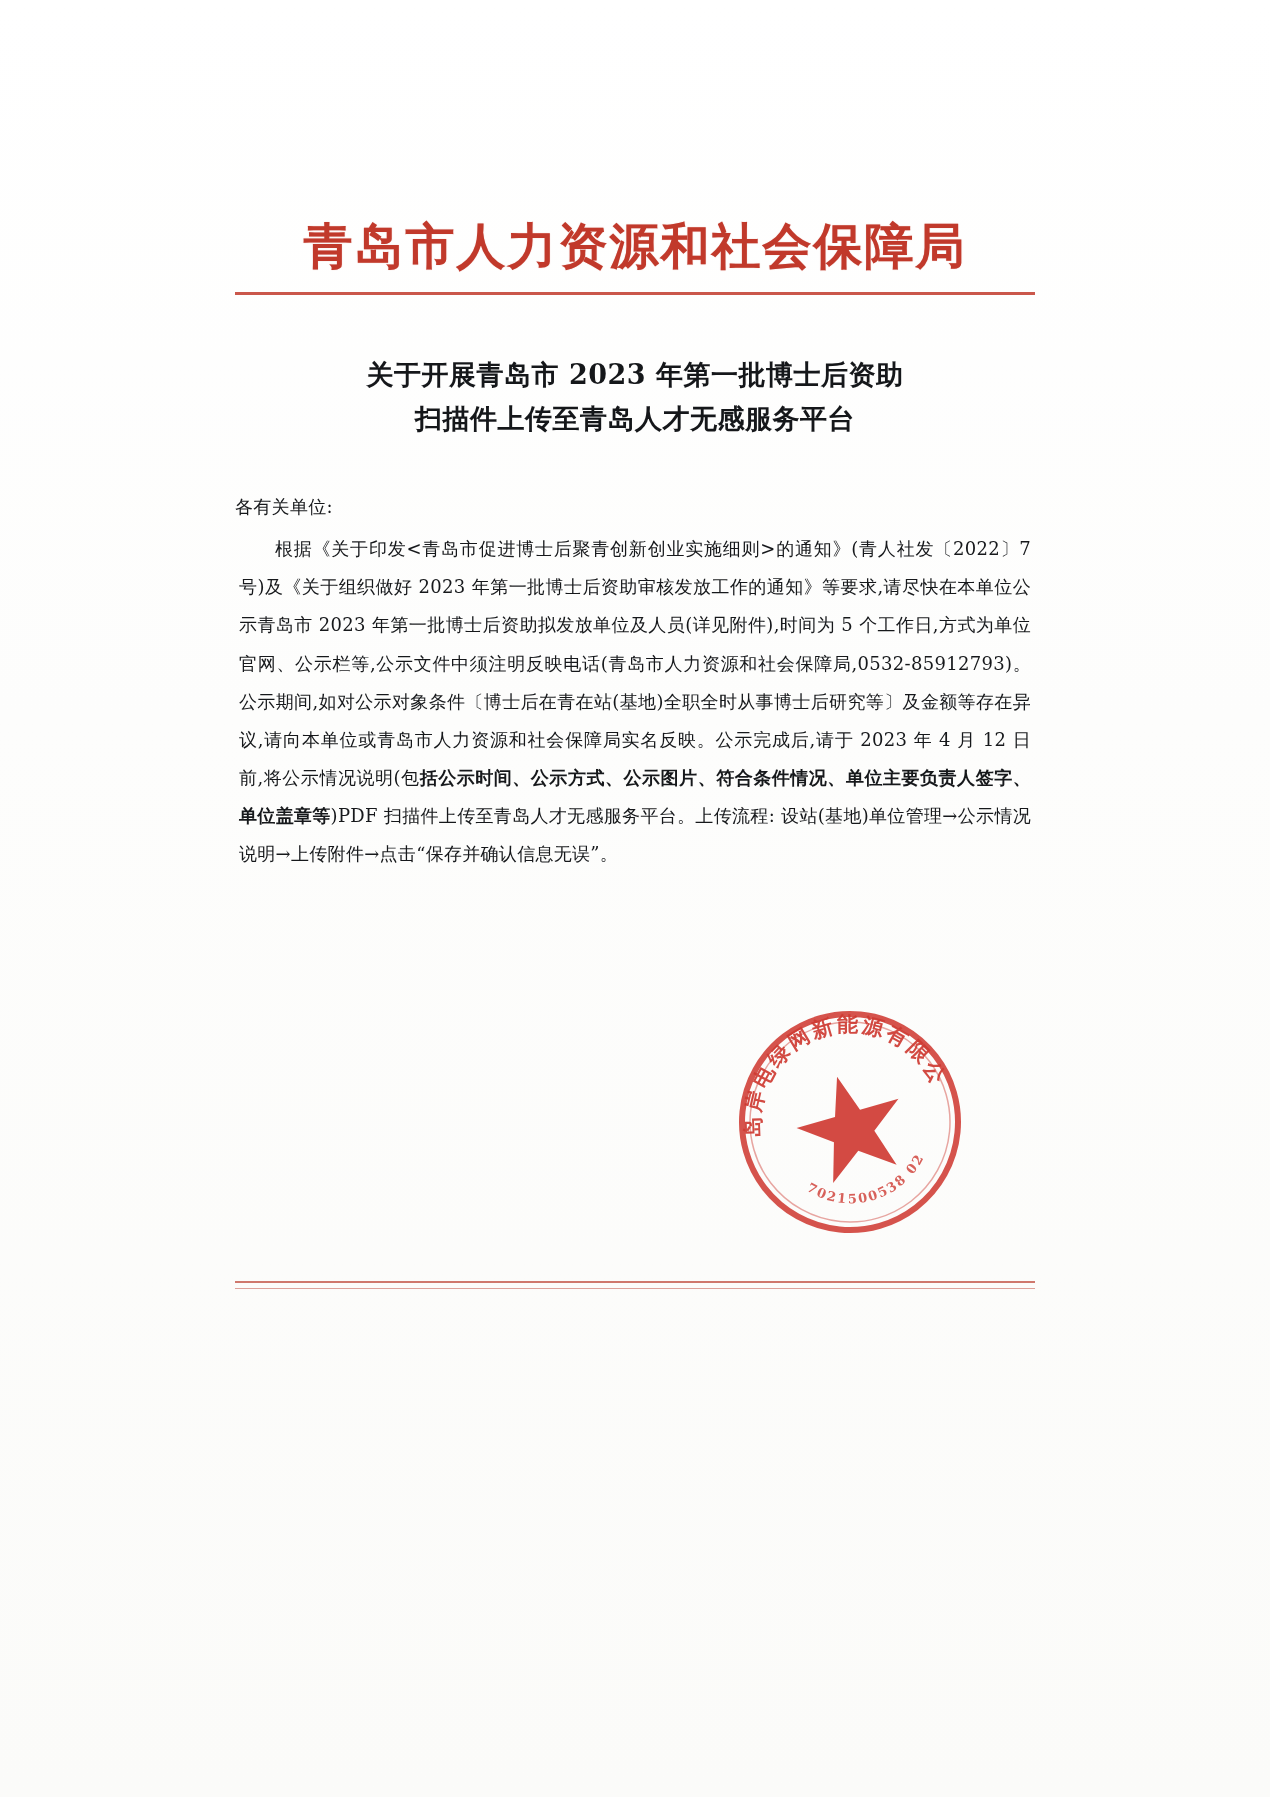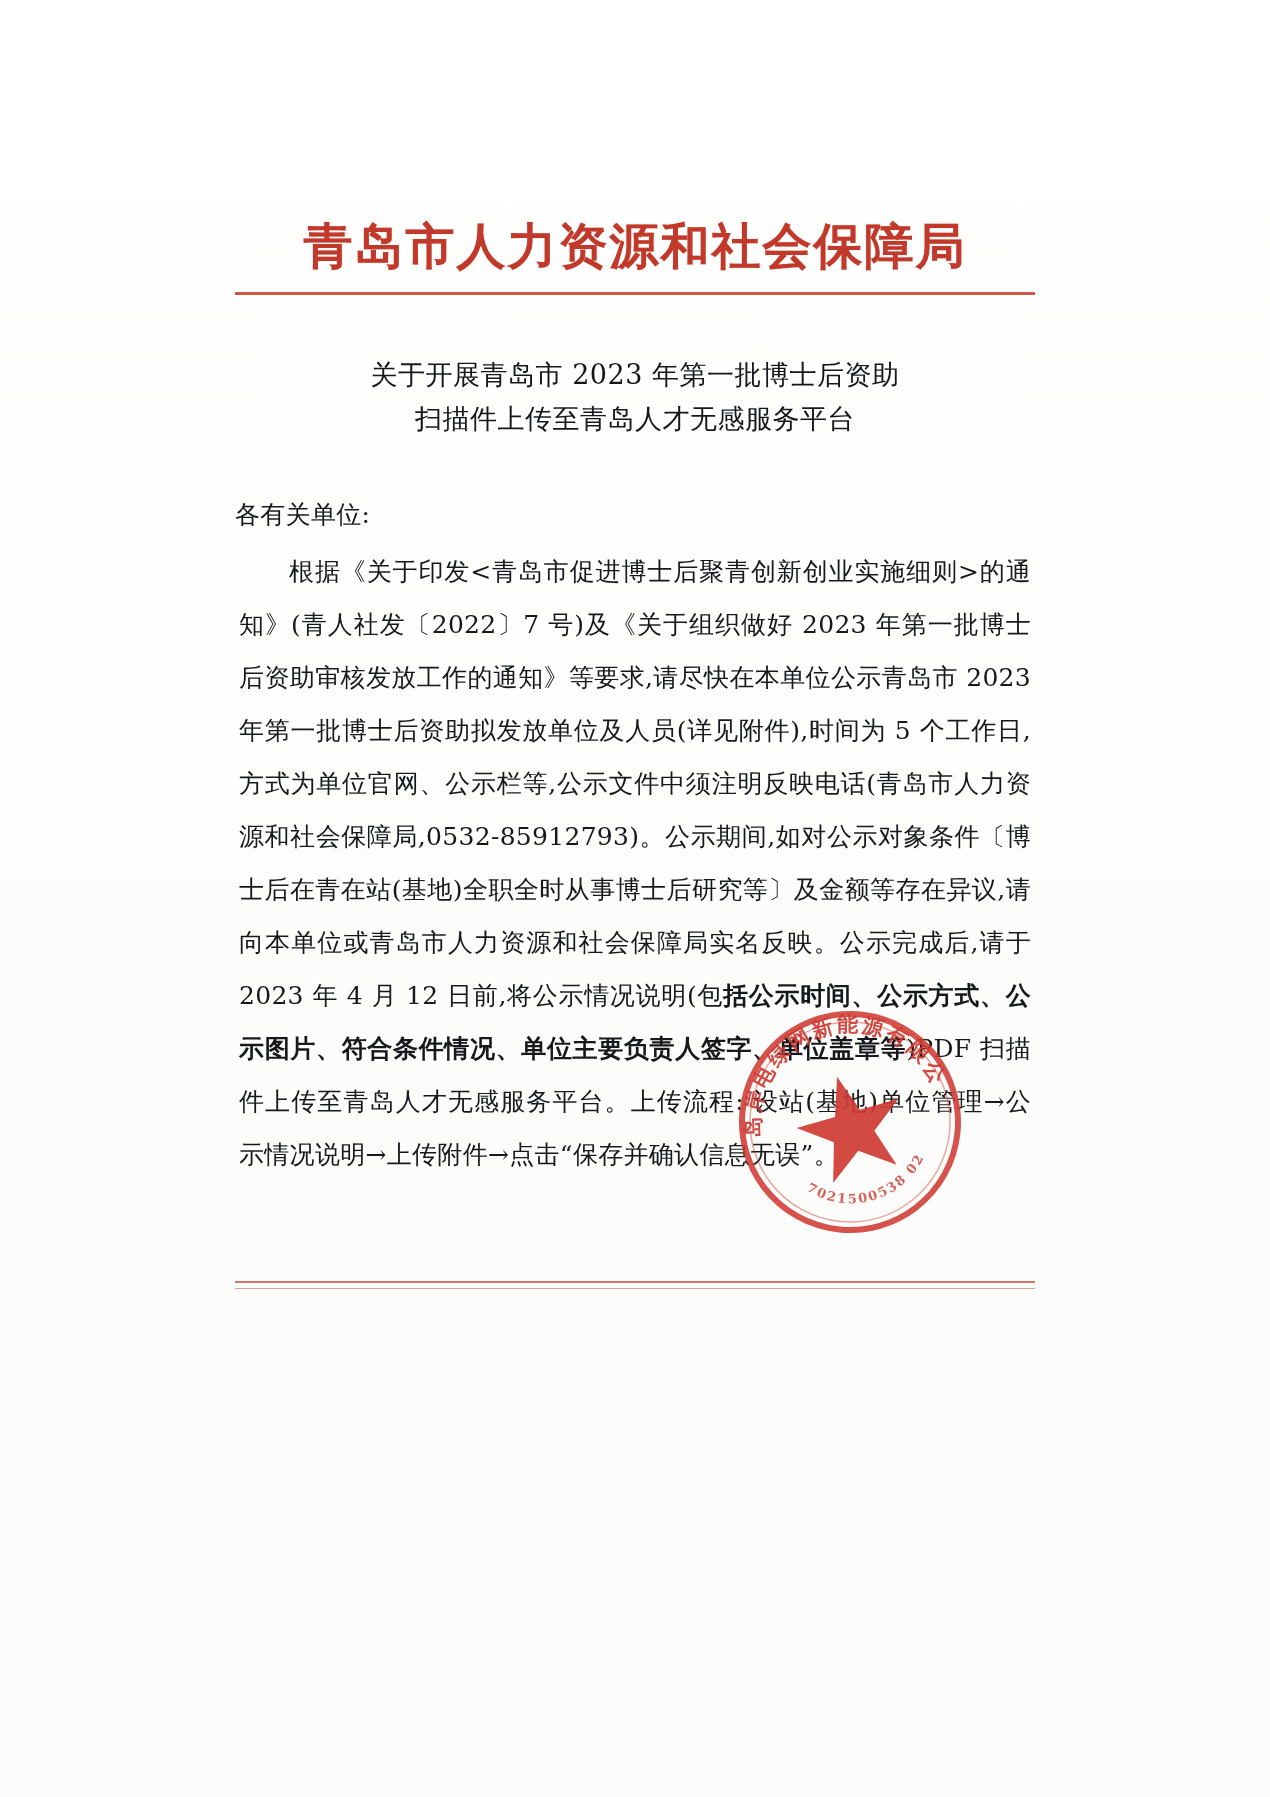--- a/index.html
+++ b/index.html
@@ -56,34 +56,34 @@
     margin-top: 18px;
     height: 3px;
     background: #c1392b;
     opacity: 0.85;
   }
 
   
   .doc-title {
     margin-top: 58px;
     text-align: center;
-    font-weight: normal;
+    font-weight: bold;
     font-size: 27px;
     line-height: 1.65;
     color: #15171a;
     letter-spacing: 0.5px;
   }
   .doc-title .line {
     display: block;
   }
 
   
   .body-block {
     margin-top: 46px;
-    font-size: 25px;
+    font-size: 18px;
     line-height: 2.12;
     color: #16181b;
     text-align: justify;
     letter-spacing: 0.3px;
   }
   .salutation {
     margin-bottom: 0;
   }
   .para {
     text-indent: 2em;

